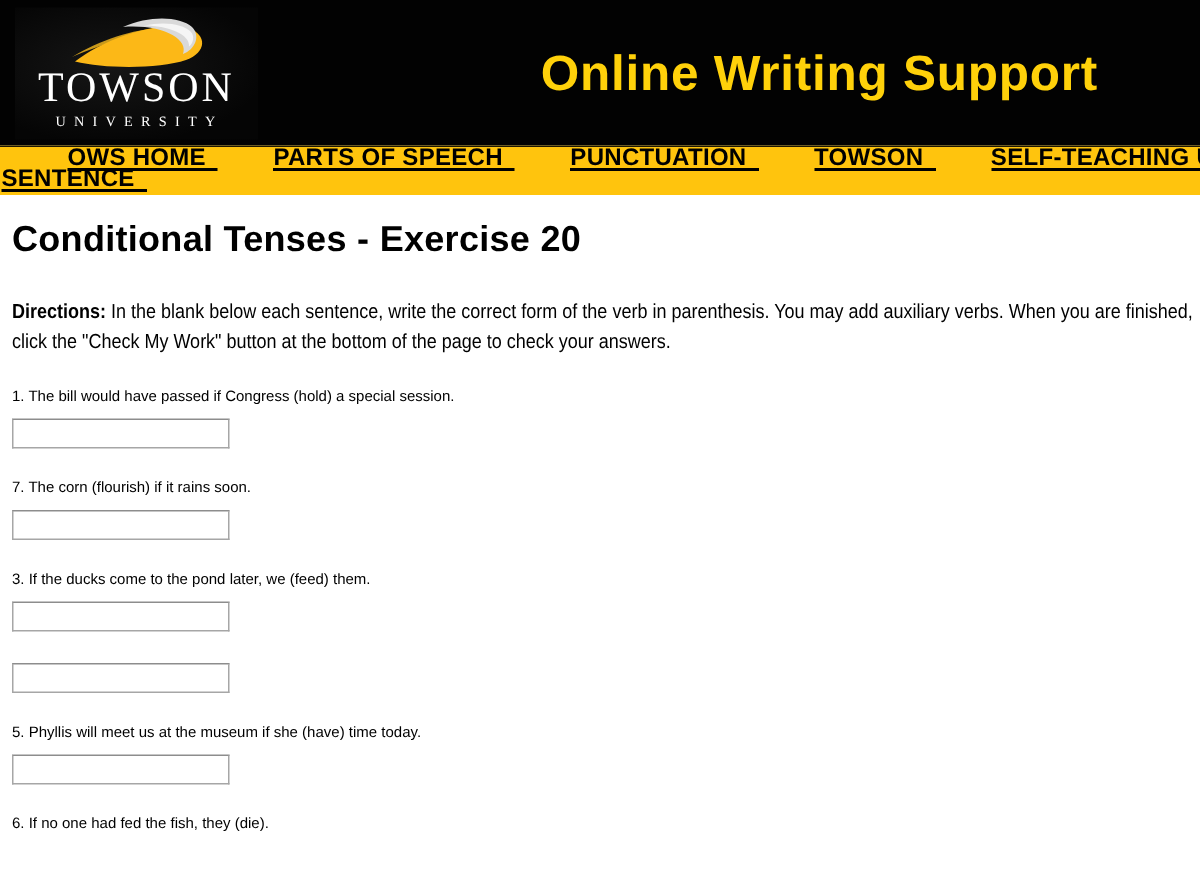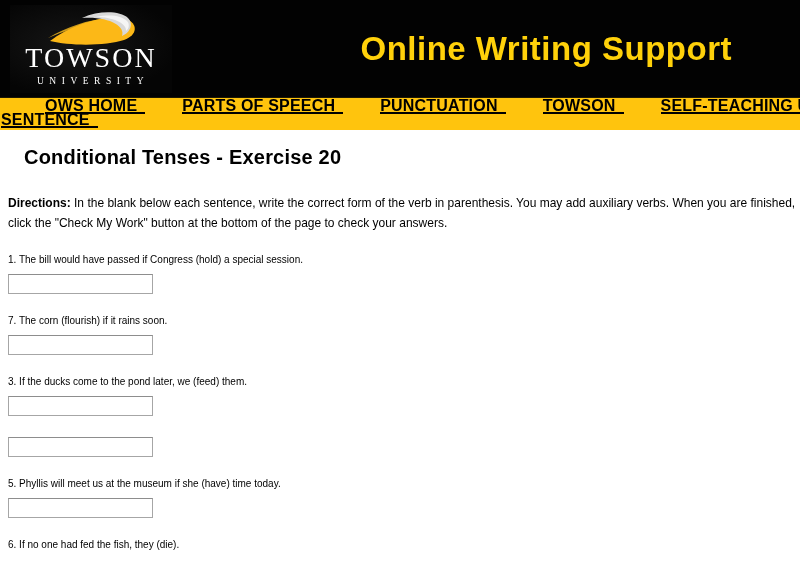--- a/index.html
+++ b/index.html
@@ -62,23 +62,23 @@
     border-bottom: 2px solid #000;
     padding-right: 8px;
     line-height: 12px;
     white-space: nowrap;
     cursor: pointer;
   }
 
   
   .content { padding: 0 8px; }
   .page-title {
-    font-size: 20px;
+    font-size: 24px;
     font-weight: bold;
-    margin: 16px 0 0 16px;
+    margin: 16px 0 0 0;
     letter-spacing: 0.2px;
   }
   .directions {
     font-size: 13.5px;
     line-height: 20px;
     width: 900px;
     transform: scaleX(0.889);
     transform-origin: 0 0;
     margin: 24px 0 18px 0;
   }

